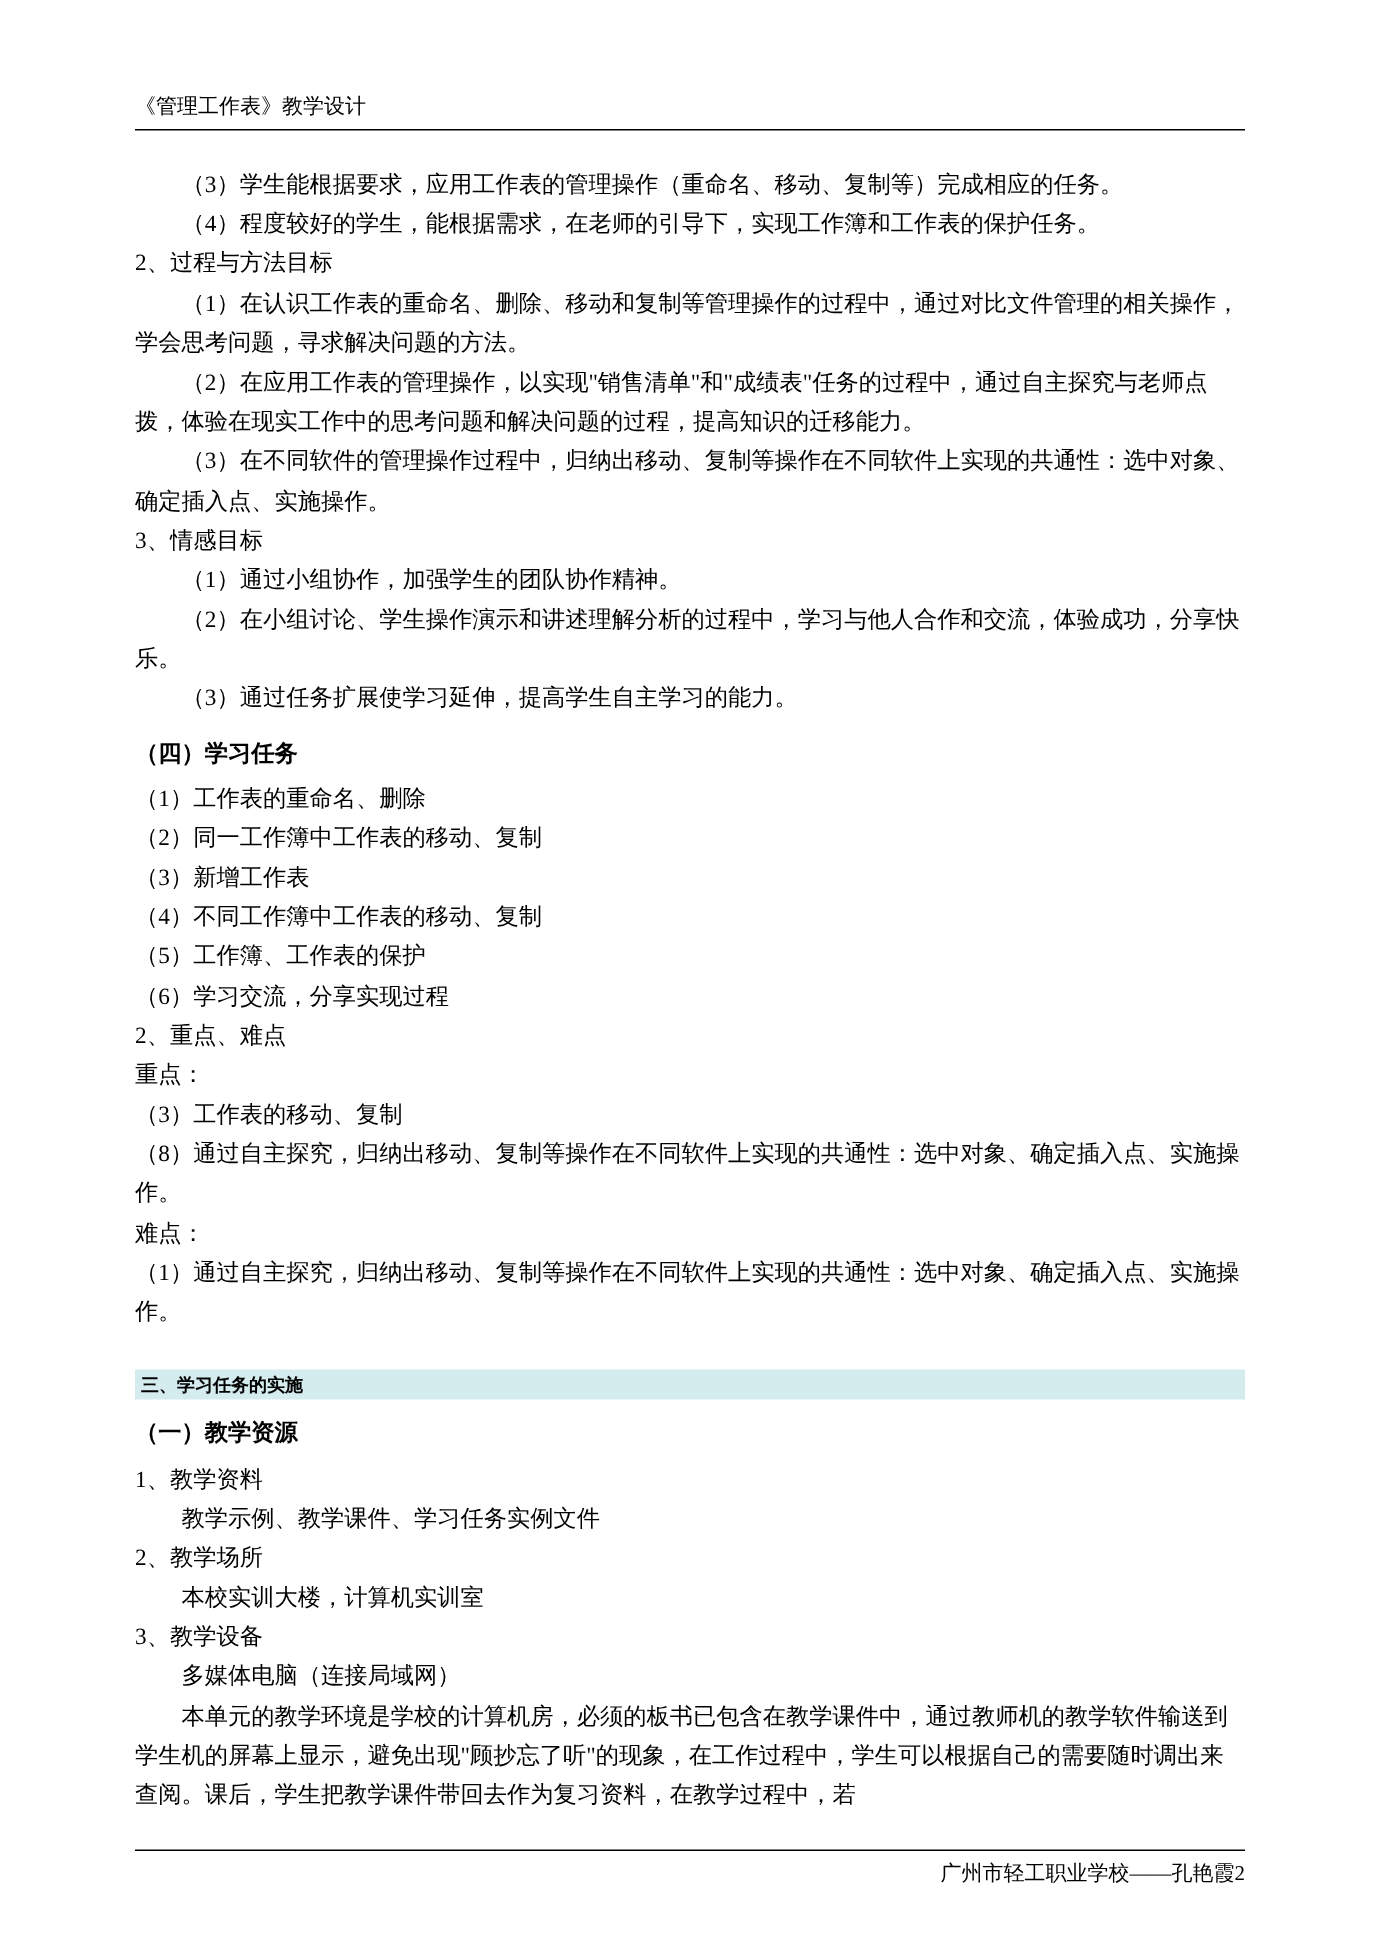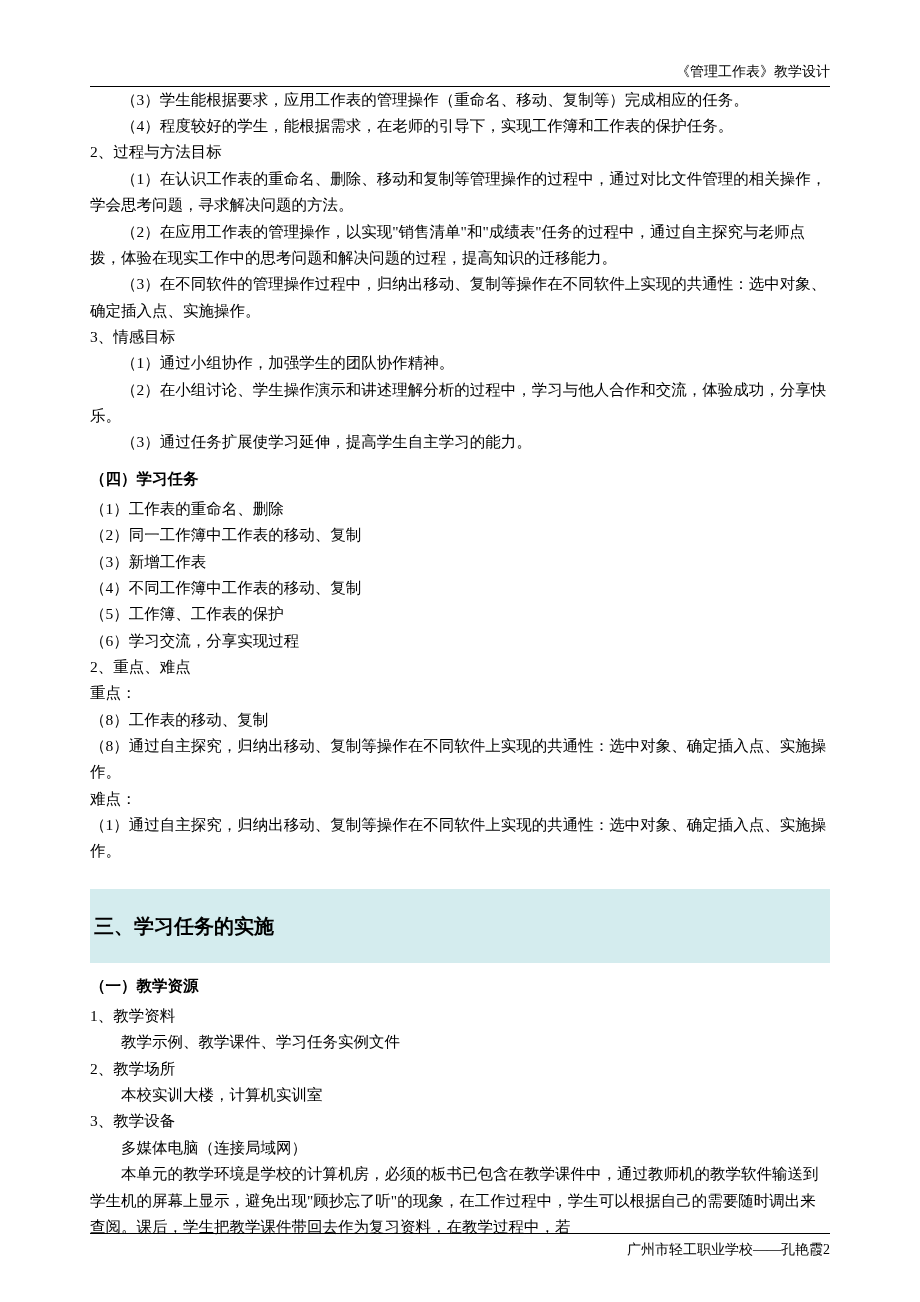--- a/index.html
+++ b/index.html
@@ -13,40 +13,41 @@
     min-height: 1302px;
     margin: 0 auto;
     padding: 60px 90px 40px 90px;
     box-sizing: border-box;
     position: relative;
     font-size: 15.5px;
     line-height: 1.7;
     color: #000;
   }
   .header-title {
-    text-align: right;
+    text-align: left;
     font-size: 14px;
     border-bottom: 1px solid #000;
     padding-bottom: 2px;
+    margin-bottom: 24px;
   }
   .para {
     margin: 0;
   }
   .indent1 { text-indent: 2em; }
   .section-head {
     font-weight: bold;
     margin-top: 10px;
     margin-bottom: 4px;
   }
   .big-head {
     font-weight: bold;
     background: #d4ecee;
-    padding: 20px 4px;
+    padding: 0 4px;
     margin-top: 24px;
-    font-size: 20px;
+    font-size: 12px;
   }
   .footer {
     position: absolute;
     bottom: 40px;
     left: 90px;
     right: 90px;
     display: flex;
     justify-content: flex-end;
     font-size: 14px;
     border-top: 1px solid #000;
@@ -73,21 +74,21 @@
 
   <p class="section-head">（四）学习任务</p>
   <p class="para">（1）工作表的重命名、删除</p>
   <p class="para">（2）同一工作簿中工作表的移动、复制</p>
   <p class="para">（3）新增工作表</p>
   <p class="para">（4）不同工作簿中工作表的移动、复制</p>
   <p class="para">（5）工作簿、工作表的保护</p>
   <p class="para">（6）学习交流，分享实现过程</p>
   <p class="para">2、重点、难点</p>
   <p class="para">重点：</p>
-  <p class="para">（8）工作表的移动、复制</p>
+  <p class="para">（3）工作表的移动、复制</p>
   <p class="para">（8）通过自主探究，归纳出移动、复制等操作在不同软件上实现的共通性：选中对象、确定插入点、实施操作。</p>
   <p class="para">难点：</p>
   <p class="para">（1）通过自主探究，归纳出移动、复制等操作在不同软件上实现的共通性：选中对象、确定插入点、实施操作。</p>
 
   <div class="big-head">三、学习任务的实施</div>
 
   <p class="section-head">（一）教学资源</p>
   <p class="para">1、教学资料</p>
   <p class="para indent1">教学示例、教学课件、学习任务实例文件</p>
   <p class="para">2、教学场所</p>

